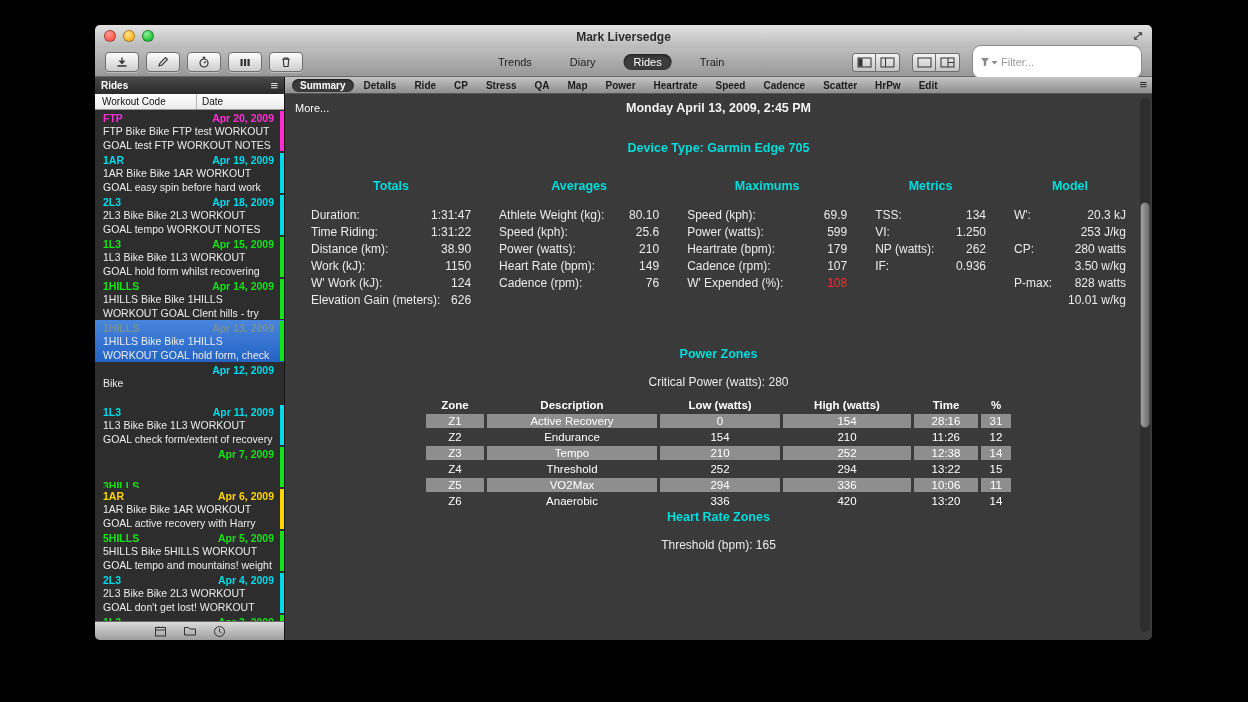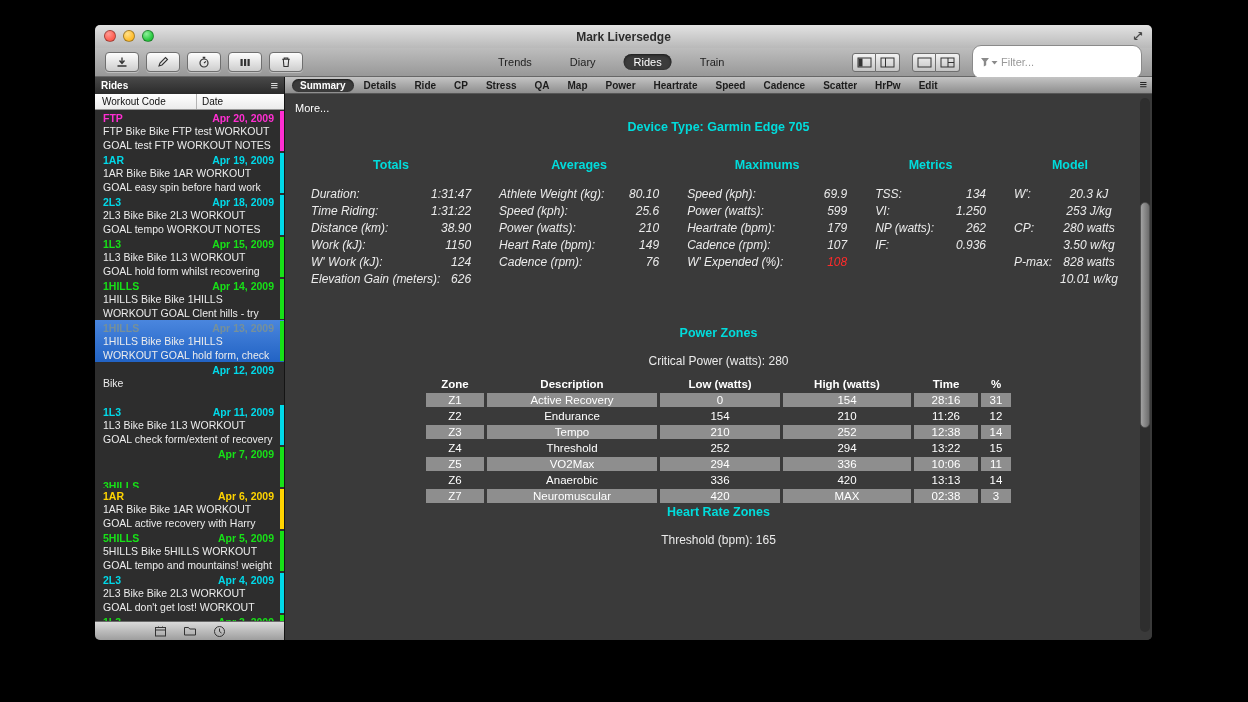--- a/index.html
+++ b/index.html
@@ -73,24 +73,24 @@
   .report { flex:1; position:relative; background:#3a3a3a; color:#ebebeb; font-size:12px; overflow:hidden; }
   .more-link { position:absolute; left:10px; top:8px; font-size:11px; color:#fff; }
   .report-title { text-align:center; padding-top:7px; font-weight:bold; font-size:12.5px; color:#f3f3f3; }
   .device-line { text-align:center; margin-top:26px; font-weight:bold; font-size:12.5px; color:var(--accent); }
 
   .summary-cols { display:flex; justify-content:center; margin-top:24px; gap:28px; padding:0 26px; }
   .sum-col { width:182px; }
   .sum-col.metrics { width:126px; }
   .sum-col.model { width:118px; }
   .sum-title { text-align:center; color:var(--accent); font-weight:bold; font-size:12.5px; margin-bottom:14px; }
-  .sum-row { display:flex; justify-content:space-between; align-items:flex-start; line-height:17px;font-style:italic; }
+  .sum-row { display:flex; justify-content:space-between; align-items:flex-start; line-height:17px; }
   .sum-value { text-align:right; }
   .sum-col.model .sum-label { width:38px; }
-  .sum-col.model .sum-value { width:74px;text-align:center; }
+  .sum-col.model .sum-value { width:74px; }
 
   .pz-title { text-align:center; color:var(--accent); font-weight:bold; font-size:12.5px; margin-top:38px; }
   .pz-sub { text-align:center; margin-top:14px; }
   table.zones { margin:7px auto 0; border-collapse:separate; border-spacing:3px 2px; font-size:11.5px; color:#fff; }
   table.zones th { font-weight:bold; padding:1px 4px; text-align:center; }
   table.zones td { text-align:center; padding:1px 4px;margin-left:12px; }
   tr.shaded td { background:var(--zone_shade); }
   .hr-title { text-align:center; color:var(--accent); font-weight:bold; font-size:12.5px; }
   .hr-sub { text-align:center; margin-top:14px; }
 
@@ -385,20 +385,21 @@
             <span class="chart-tab">Scatter</span>
             <span class="chart-tab">HrPw</span>
             <span class="chart-tab">Edit</span>
           </span>
         <span class="flex-spacer"></span>
         <span class="hamburger dark">≡</span>
       </div>
 
       <div class="report">
         <span class="more-link">More...</span>
+        <div class="report-title">Monday April 13, 2009, 2:45 PM</div>
         <div class="device-line">Device Type: Garmin Edge 705</div>
 
         <div class="summary-cols">
             <div class="sum-col">
     <div class="sum-title">Totals</div>
     <div class="sum-rows">
                 <div class="sum-row">
     <span class="sum-label">Duration:</span>
     <span class="sum-value">1:31:47</span>
   </div>
@@ -587,30 +588,22 @@
     <td>294</td>
     <td>336</td>
     <td>10:06</td>
     <td>11</td>
   </tr>
               <tr>
     <td>Z6</td>
     <td>Anaerobic</td>
     <td>336</td>
     <td>420</td>
-    <td>13:13</td>
+    <td>13:20</td>
     <td>14</td>
-  </tr>
-              <tr class="shaded">
-    <td>Z7</td>
-    <td>Neuromuscular</td>
-    <td>420</td>
-    <td>MAX</td>
-    <td>02:38</td>
-    <td>3</td>
   </tr>
             </tbody>
         </table>
 
         <div class="hr-title">Heart Rate Zones</div>
         <div class="hr-sub">Threshold (bpm): 165</div>
 
         <div class="v-scrollbar">
           <div class="v-thumb"></div>
         </div>

